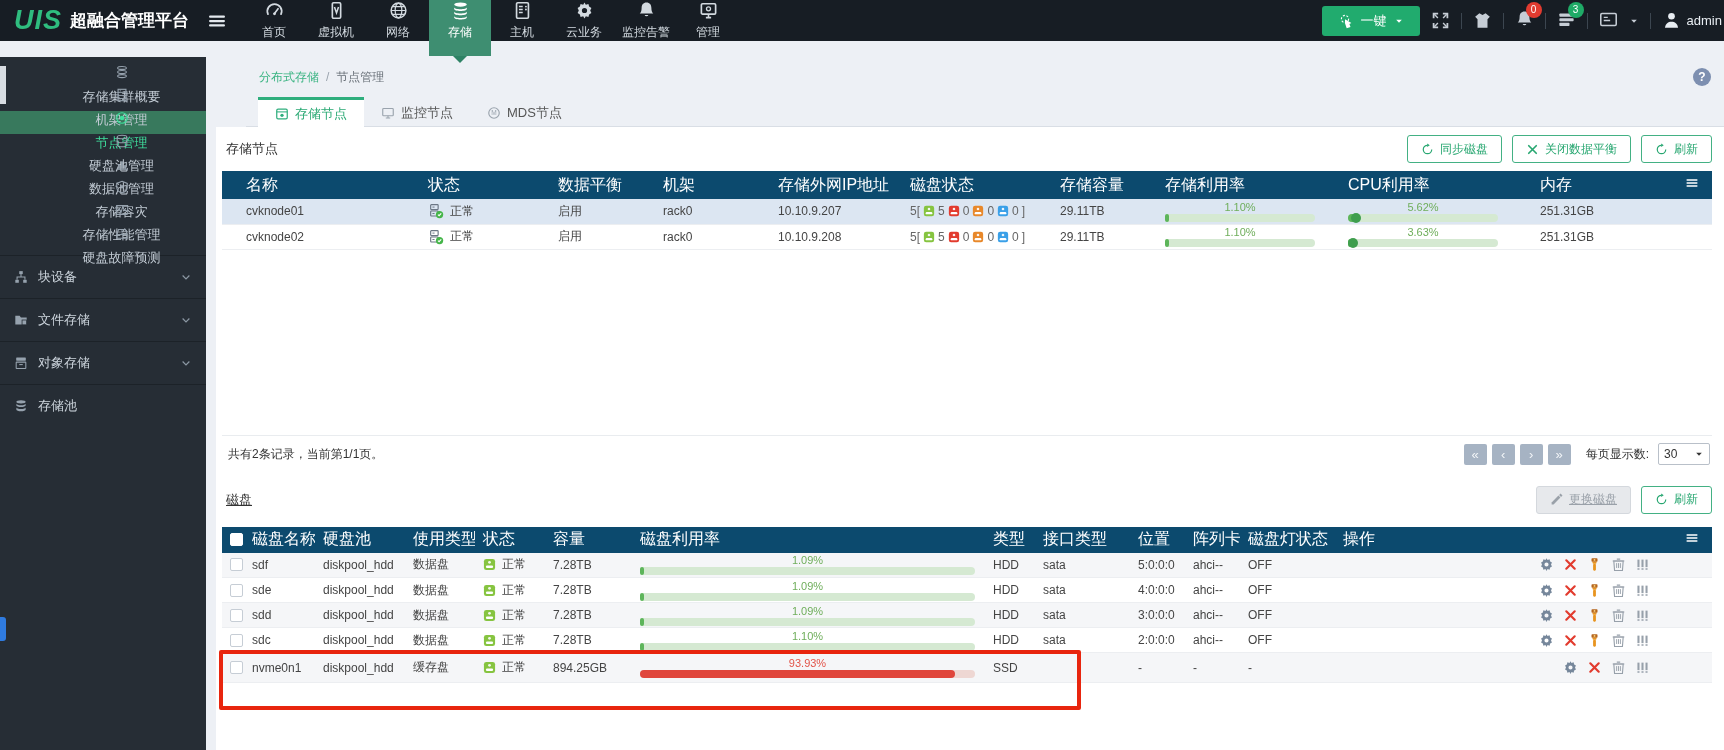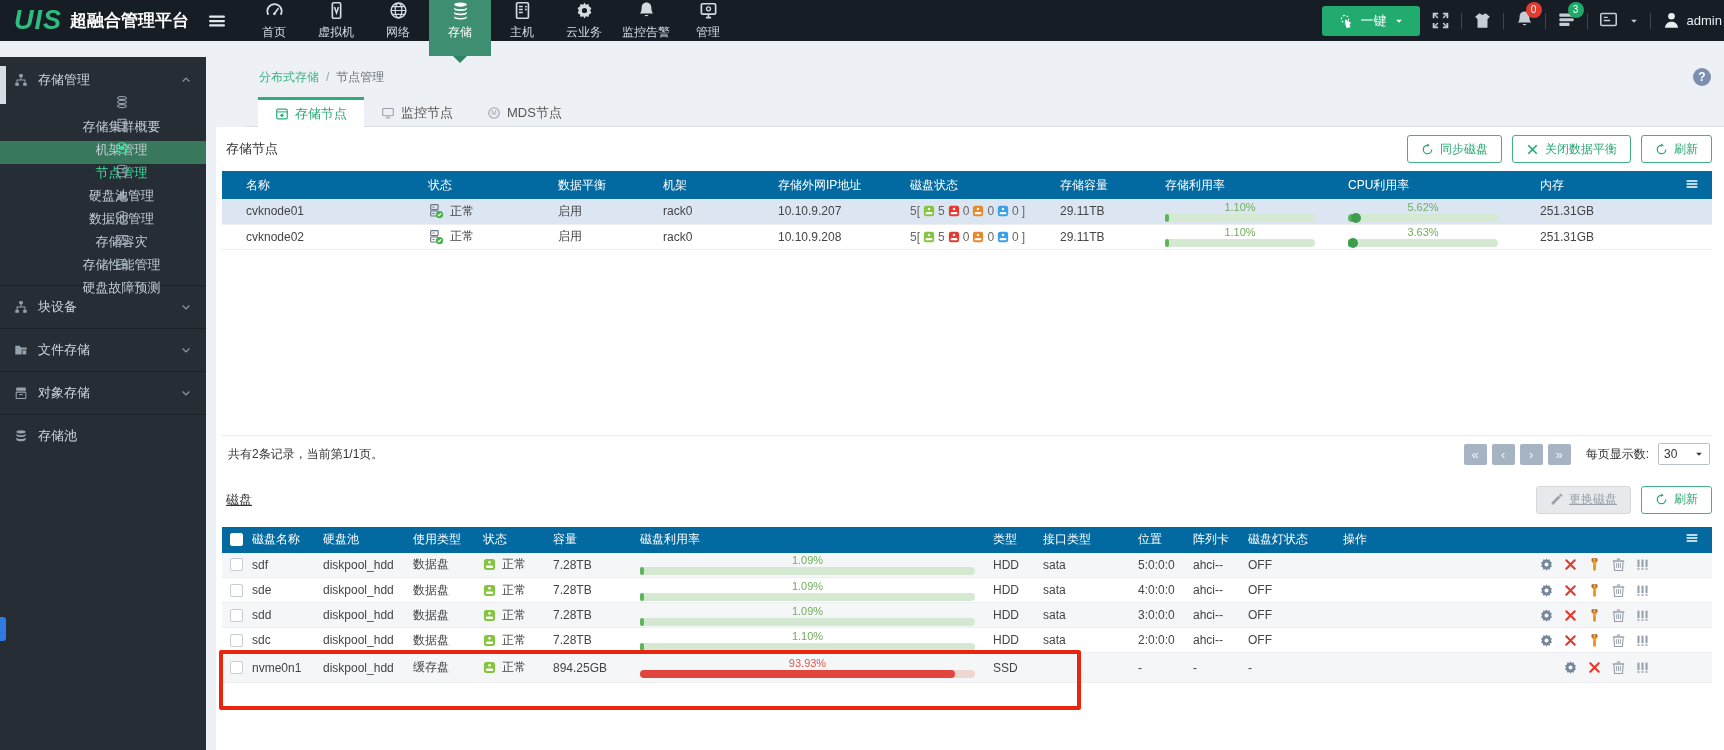--- a/index.html
+++ b/index.html
@@ -60,21 +60,21 @@
   .sec-head.disk-head { height:54px; }
   .sec-title { font-size:13px; color:#333; }
   .sec-title.underlined { text-decoration:underline; }
   .btn-row { display:flex; gap:10px; }
   .btn { display:inline-flex; align-items:center; gap:6px; height:28px; padding:0 13px; border:1px solid #43b184; border-radius:3px; background:#fff; color:#28a771; font-size:12px; cursor:pointer; white-space:nowrap; }
   .btn .ic { width:13px; height:13px; }
   .btn.disabled { background:#e7e9ec; border-color:#d4d8dd; color:#9aa1a9; cursor:default; }
   .btn.disabled .lbl { text-decoration:underline; }
 
   table { border-collapse:collapse; width:1490px; table-layout:fixed; }
-  thead th { background:#0369a1; color:#fff; font-weight:normal; font-size:12px; text-align:left; height:28px; padding:0 8px; overflow:hidden; white-space:nowrap; }
+  thead th { background:#0c4a6e; color:#fff; font-weight:normal; font-size:16px; text-align:left; height:28px; padding:0 8px; overflow:hidden; white-space:nowrap; }
   #disk-table thead th { height:26px; }
   tbody td { height:25px; padding:0 8px; font-size:12px; color:#444; border-bottom:1px solid #eceef1; overflow:hidden; white-space:nowrap; }
   #node-table tbody tr { cursor:pointer; }
   #node-table tbody tr.selected { background:#dce6f2; }
   #node-table td.name-col, #node-table th.name-col { padding-left:24px; }
   #disk-table tbody tr:nth-child(odd) { background:#f5f6f8; }
   #disk-table tbody tr.tall td { height:30px; }
   th.menu-col { text-align:center; }
   th.menu-col .ic { width:14px; height:14px; color:#fff; display:inline-block; cursor:pointer; }
 
@@ -270,36 +270,20 @@
               <path d="M2.5 14c.5-3.4 2.7-4.9 5.5-4.9s5 1.5 5.5 4.9z"></path>
             </svg>
           </span>
         <span>admin</span>
       </div>
     </div>
   </div>
 
   <div class="sidebar" id="sidebar">
       <div class="side-group">
-        <div class="side-head">
-          <span class="ic">
-            <svg viewBox="0 0 16 16" style="width: 100%; height: 100%; display: block;">
-              <rect x="6" y="1.3" width="4" height="3.4" fill="currentColor"></rect>
-              <rect x="1.5" y="11.2" width="4" height="3.4" fill="currentColor"></rect>
-              <rect x="10.5" y="11.2" width="4" height="3.4" fill="currentColor"></rect>
-              <path d="M8 4.7v3.3M3.5 11.2V8h9v3.2" fill="none" stroke="currentColor" stroke-width="1.2"></path>
-            </svg>
-          </span>
-          <span class="lbl">存储管理</span>
-          <span class="chev">
-            <svg viewBox="0 0 16 16" fill="none" stroke="currentColor" stroke-width="1.6" style="width: 100%; height: 100%; display: block;">
-              <path d="M3.5 10 8 5.5 12.5 10"></path>
-            </svg>
-          </span>
-        </div>
         <div class="side-child">
           <span class="ic">
             <svg viewBox="0 0 16 16" fill="none" stroke="currentColor" stroke-width="1.2" style="width: 100%; height: 100%; display: block;">
               <ellipse cx="8" cy="3.3" rx="5" ry="1.7"></ellipse>
               <ellipse cx="8" cy="8" rx="5" ry="1.7"></ellipse>
               <ellipse cx="8" cy="12.7" rx="5" ry="1.7"></ellipse>
             </svg>
           </span>
           <span class="lbl">存储集群概要</span>
         </div>

